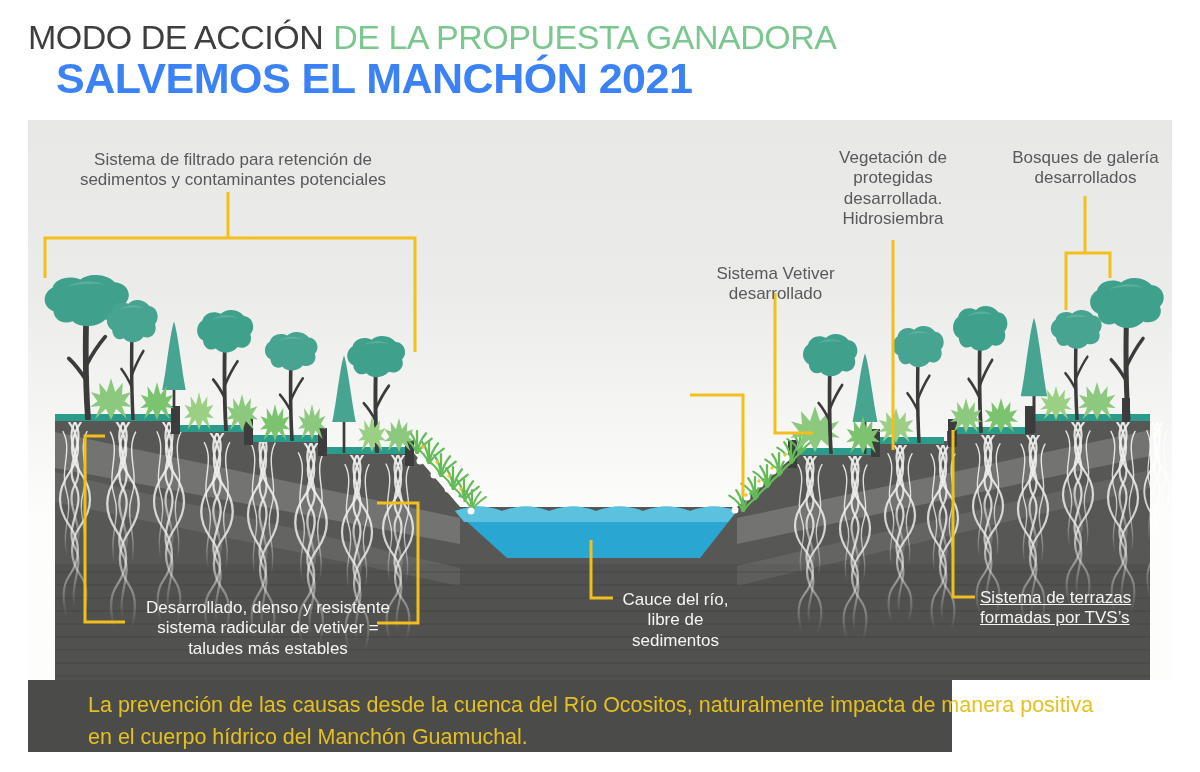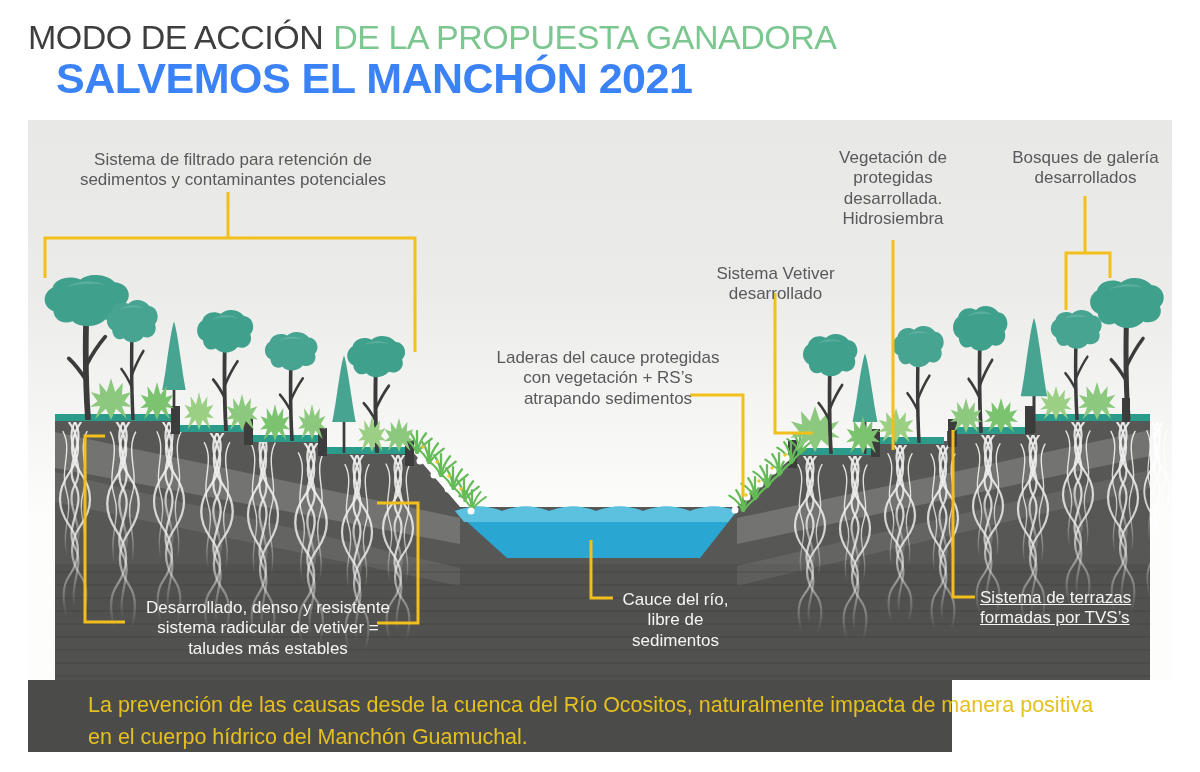--- a/index.html
+++ b/index.html
@@ -211,21 +211,20 @@
         <path d="M349,383 L390,383 L390,503 L349,503"></path>
         <path d="M563,420 L563,478 L585,478"></path>
         <path d="M925,310 L925,477 L947,477"></path>
       </g>
     </svg>
 
     <div class="lbl" style="left:40px;top:30px;width:330px;">Sistema de filtrado para retención de sedimentos y contaminantes potenciales</div>
     <div class="lbl" style="left:805px;top:28px;width:120px;">Vegetación de protegidas desarrollada. Hidrosiembra</div>
     <div class="lbl" style="left:980px;top:28px;width:155px;">Bosques de galería desarrollados</div>
     <div class="lbl" style="left:685px;top:120px;width:125px;margin-top:24px;">Sistema Vetiver desarrollado</div>
-    <div class="lbl" style="left:460px;top:228px;width:240px;">Laderas del cauce protegidas con vegetación + RS’s atrapando sedimentos</div>
     <div class="lbl light" style="left:585px;top:470px;width:125px;">Cauce del río, libre de sedimentos</div>
     <div class="lbl light" style="left:100px;top:478px;width:280px;">Desarrollado, denso y resistente sistema radicular de vetiver = taludes más estables</div>
     <div class="lbl light left" style="left:952px;top:468px;width:175px;">Sistema de terrazas formadas por TVS’s</div>
   </div>
 
   <div class="caption-bar">
     <p>La prevención de las causas desde la cuenca del Río Ocositos, naturalmente impacta de manera positiva en el cuerpo hídrico del Manchón Guamuchal.</p>
   </div>
 
 </div>

